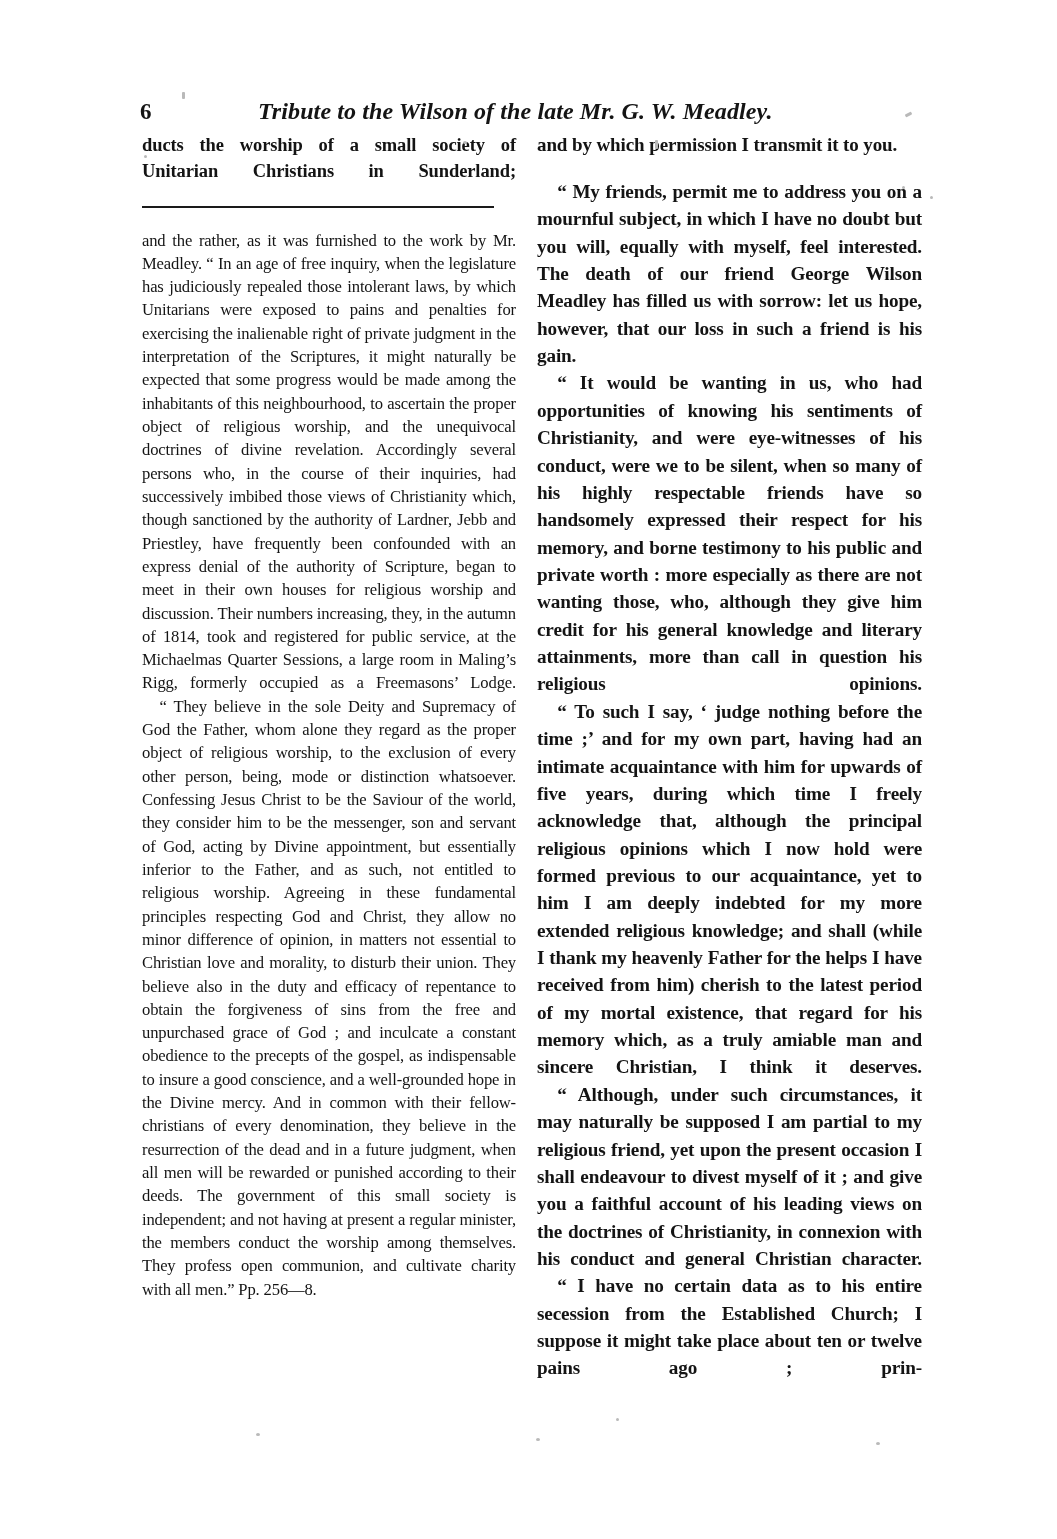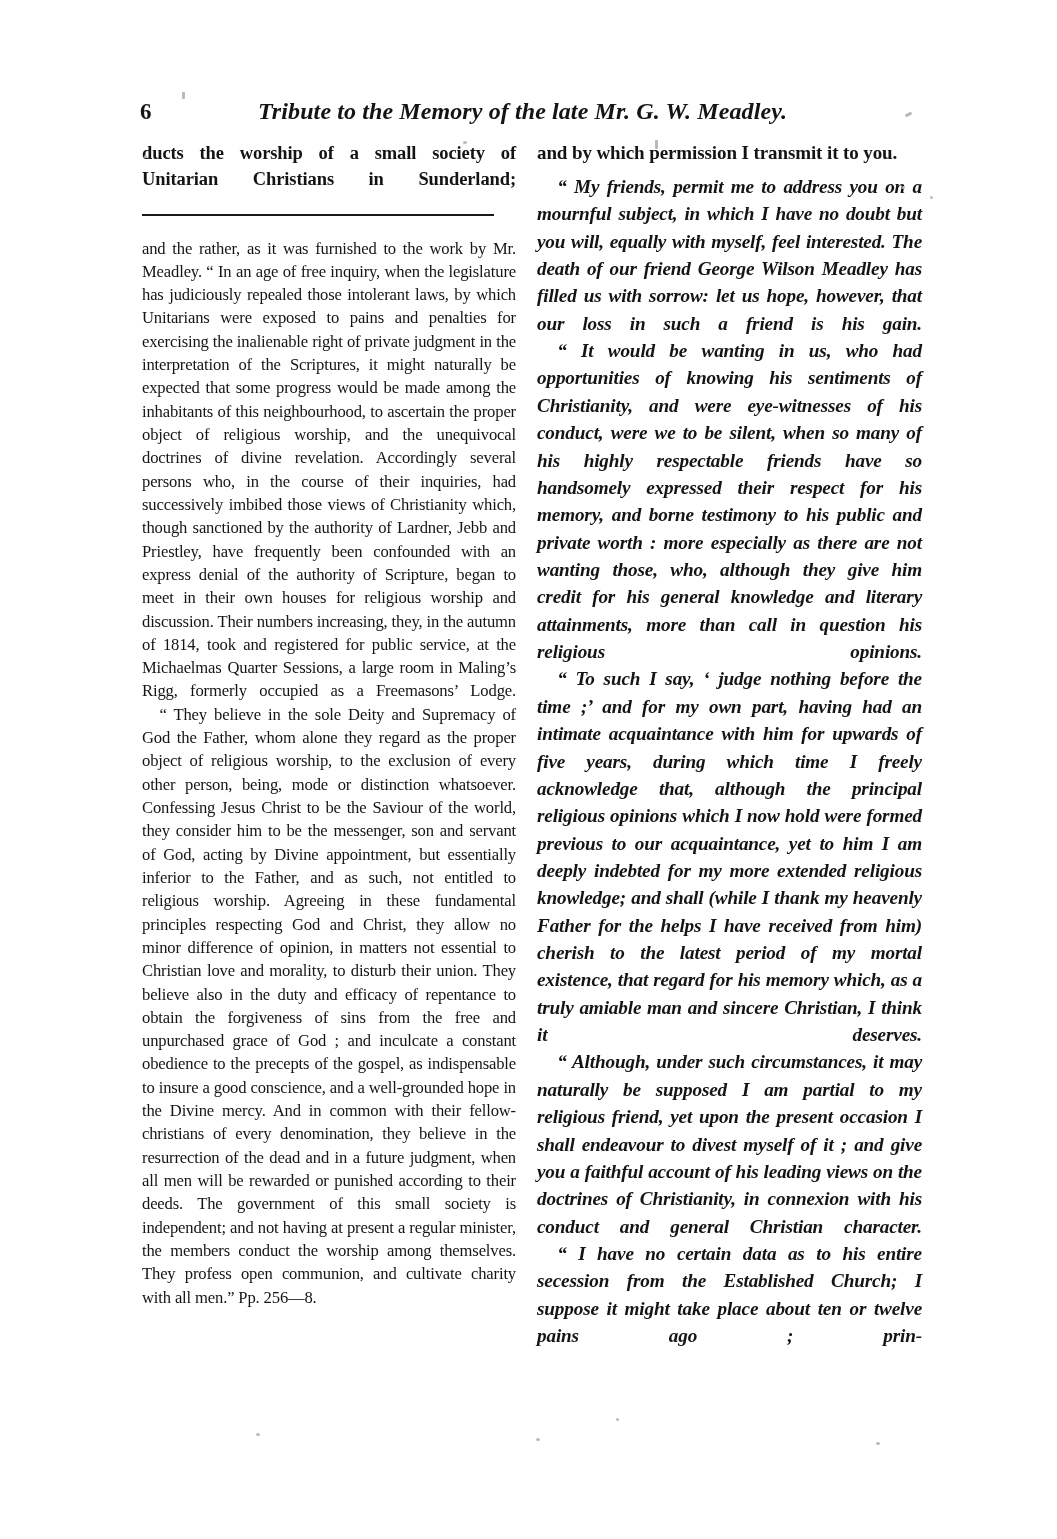--- a/index.html
+++ b/index.html
@@ -48,21 +48,21 @@
     font-style: italic;
     font-weight: 700;
     letter-spacing: 0.1px;
     white-space: nowrap;
     line-height: 1.1;
   }
 
   
   .col {
     position: absolute;
-    top: 140px;
+    top: 132px;
     width: 374px;
   }
   .col-left  { left: 142px; }
   .col-right { left: 537px; width: 385px; }
 
   
   .lead {
     font-size: 18.5px;
     font-weight: 700;
     line-height: 1.42;
@@ -115,48 +115,47 @@
     margin: 39px 0 0 0;
     font-size: 19.5px;
     font-style: italic;
     font-weight: 700;
     line-height: 1.38;
     text-indent: 1.3em;
     letter-spacing: 0px;
   }
 
   .body-right {
-    margin-top: 6px;
+    margin-top: 19px;
     font-size: 19.2px;
     font-weight: 700;
     line-height: 1.425;
     letter-spacing: -0.15px;
     text-align: justify;
     text-align-last: justify;
-    font-style: italic;
   }
   .body-right p { margin: 0; text-indent: 1.05em; }
   .body-right p.last { text-align-last: justify; }
 
   
   .speck {
     position: absolute;
     background: #b9b9b9;
     border-radius: 50%;
     pointer-events: none;
   }
 </style>
 </head>
 <body>
 
 <div class="page">
 
   <div class="running-head">
     <span class="folio">6</span>
-    <span class="head-title">Tribute to the Memory of the late Mr. G. W. Meadley.</span>
+    <span class="head-title">Tribute to the Wilson of the late Mr. G. W. Meadley.</span>
   </div>
 
   <div class="col col-left">
 
     <p class="lead">ducts the worship of a small society of Unitarian Christians in Sunderland;</p>
 
     <hr class="rule">
 
     <div class="body-left">
       <p>and the rather, as it was furnished to the work by Mr. Meadley.  “ In an age of free inquiry, when the legislature has judiciously repealed those intolerant laws, by which Unitarians were exposed to pains and penalties for exercising the inalienable right of private judgment in the interpretation of the Scriptures, it might naturally be expected that some progress would be made among the inhabitants of this neighbourhood, to ascertain the proper object of religious worship, and the unequivocal doctrines of divine revelation.  Accordingly several persons who, in the course of their inquiries, had successively imbibed those views of Christianity which, though sanctioned by the authority of Lardner, Jebb and Priestley, have frequently been confounded with an express denial of the authority of Scripture, began to meet in their own houses for religious worship and discussion.  Their numbers increasing, they, in the autumn of 1814, took and registered for public service, at the Michaelmas Quarter Sessions, a large room in Maling’s Rigg, formerly occupied as a Freemasons’ Lodge.</p>

